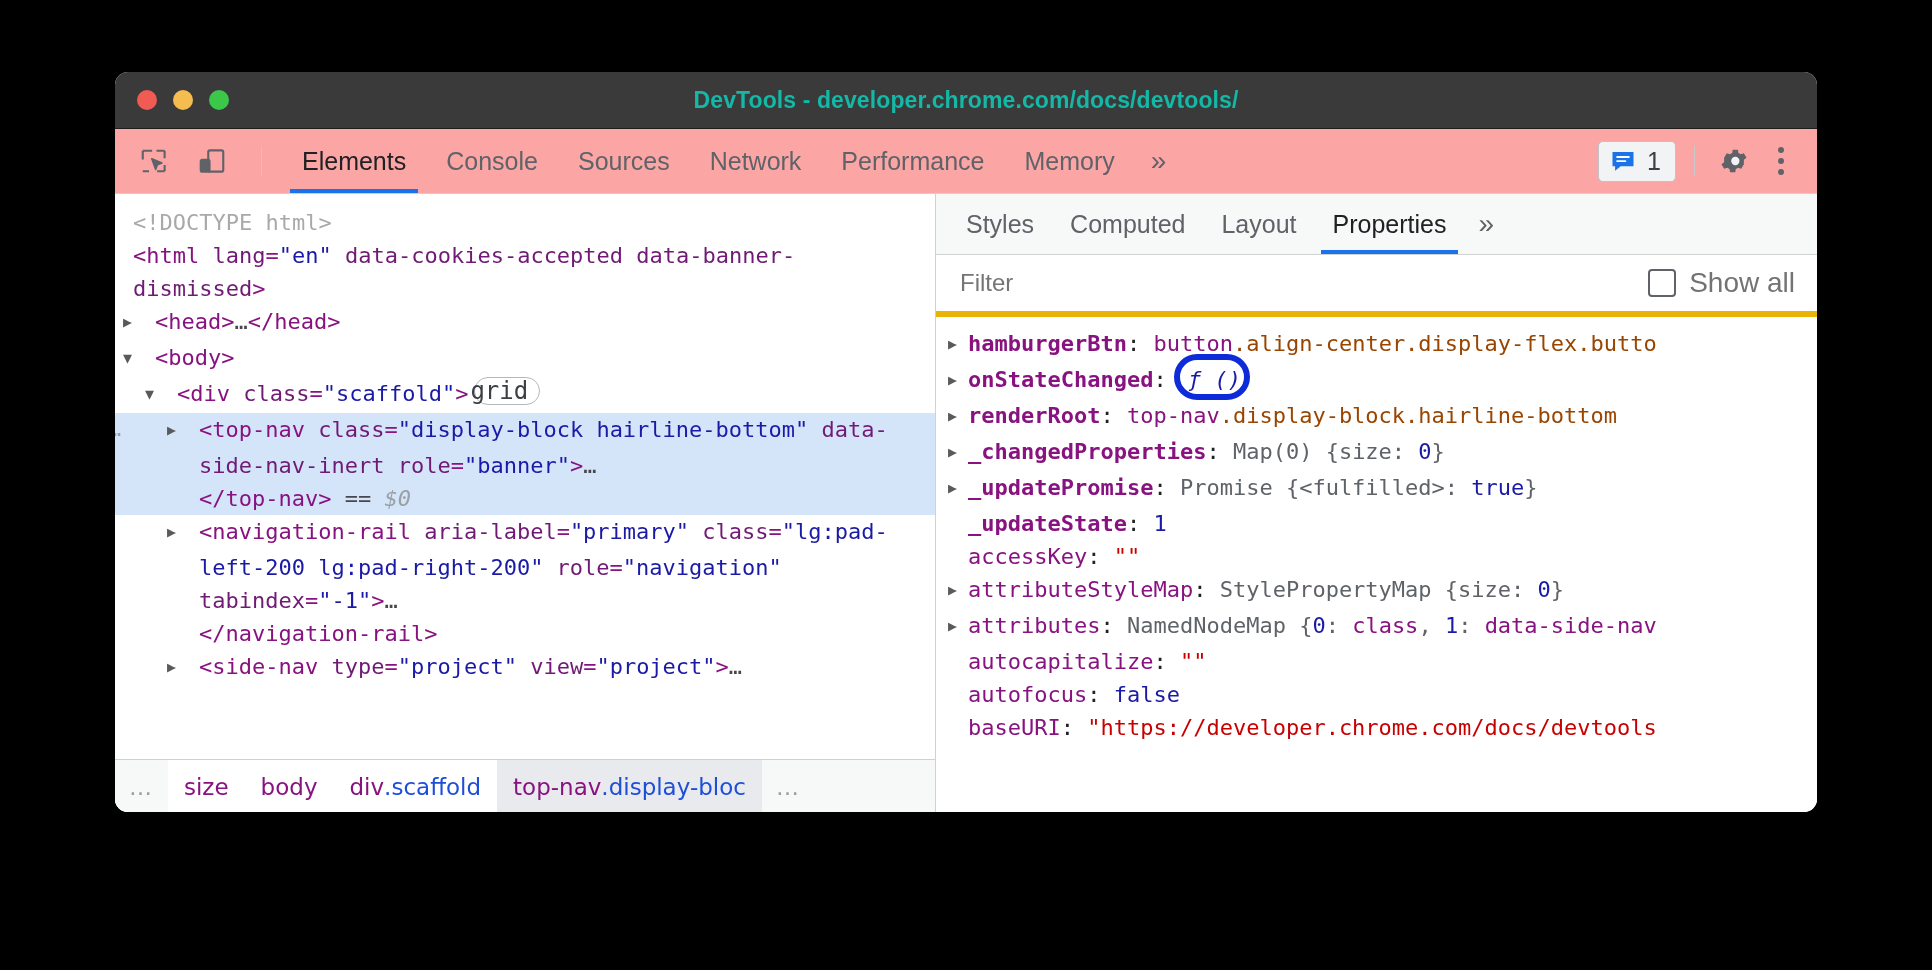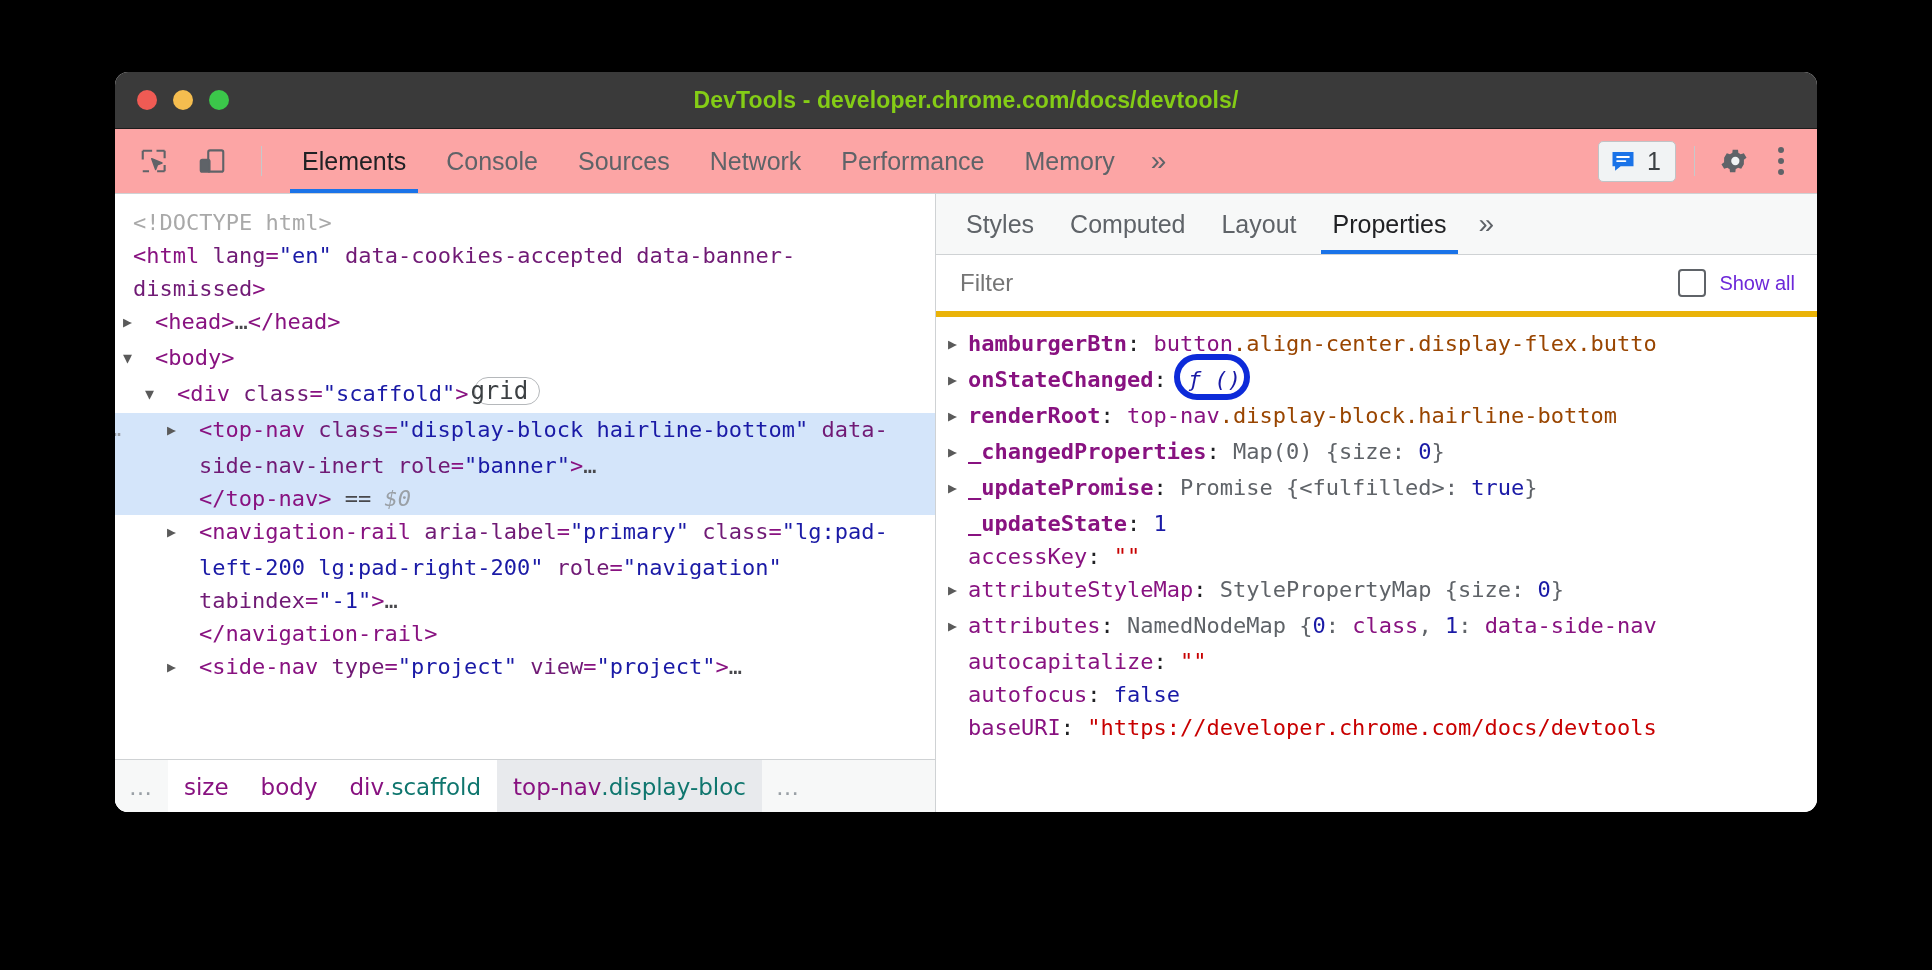--- a/index.html
+++ b/index.html
@@ -49,21 +49,21 @@
     margin-left: 22px;
   }
   .dot { width: 20px; height: 20px; border-radius: 50%; }
   .dot.red { background: #f05b54; }
   .dot.yellow { background: #f5bd4f; }
   .dot.green { background: #3bc74a; }
   .title-text {
     position: absolute;
     left: 0; right: 0;
     text-align: center;
-    color: #84cc16;
+    color: #14b8a6;
     font-size: 23px;
     font-weight: bold;
     letter-spacing: 0.1px;
     pointer-events: none;
   }
 
   
   .toolbar {
     height: 64px;
     background: #fca5a5;
@@ -228,21 +228,21 @@
   }
   .crumb {
     padding: 0 16px;
     height: 100%;
     display: flex;
     align-items: center;
     color: #881280;
     white-space: nowrap;
     background: #ffffff;
   }
-  .crumb .cls { color: #0f766e; }
+  .crumb .cls { color: #1d4ed8; }
   .crumb.active { background: #e8eaed; }
   .crumb-tail { color: #9aa0a6; padding: 0 14px; letter-spacing: 2px; }
 
   
   .rtabs {
     height: 60px;
     display: flex;
     align-items: stretch;
     border-bottom: 1px solid #cfd2d4;
     background: #f7f8f8;
@@ -289,21 +289,21 @@
     align-items: center;
     gap: 13px;
     margin-left: auto;
   }
   .checkbox {
     width: 24px; height: 24px;
     border: 2px solid #5f6368;
     border-radius: 4px;
     background: #fff;
   }
-  .showall-label { font-size: 20px; color: #6d28d9; }
+  .showall-label { font-size: 28px; color: #737373; }
 
   .props {
     flex: 1;
     overflow: hidden;
     padding-top: 10px;
     font-family: "DejaVu Sans Mono", monospace;
     font-size: 22px;
     line-height: 33px;
     white-space: nowrap;
   }

